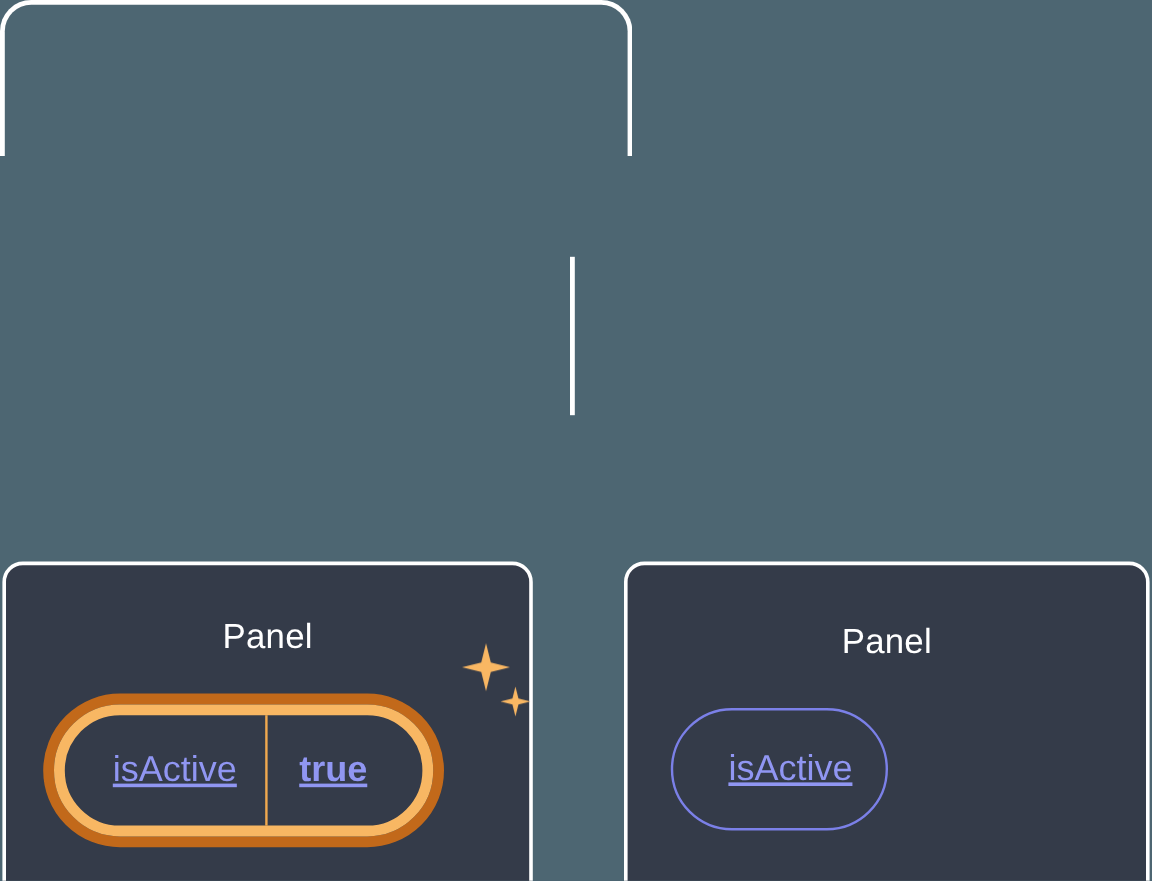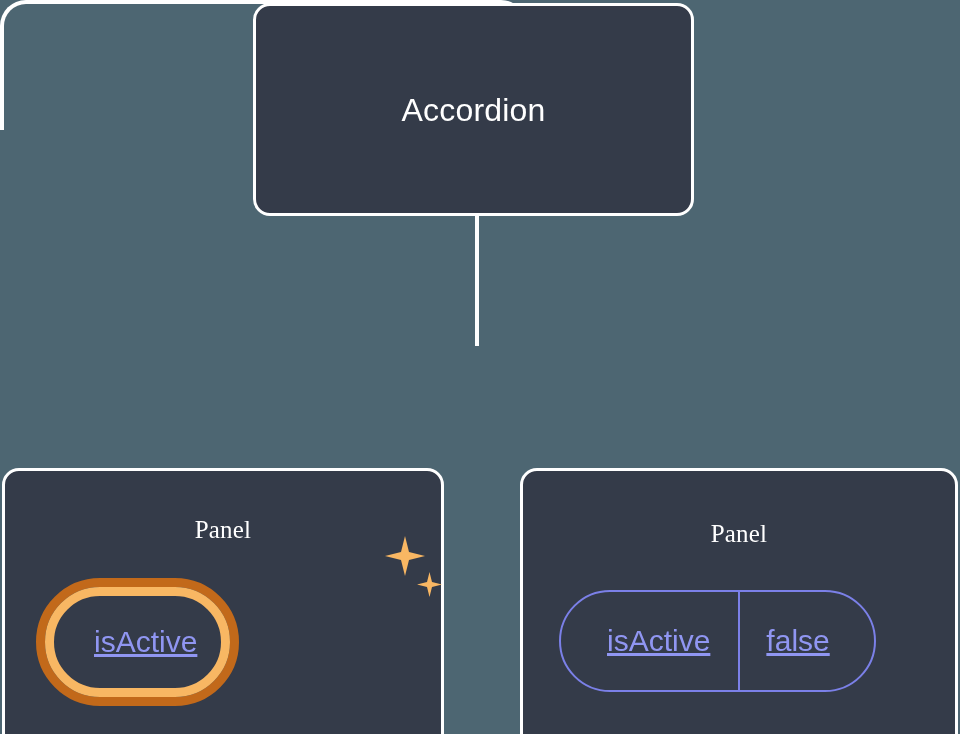--- a/index.html
+++ b/index.html
@@ -63,21 +63,21 @@
   }
   #panel-node-0 {
     left: 2px;
     width: 442px;
   }
   #panel-node-1 {
     left: 520px;
     width: 438px;
     padding-top: 50px;
   }
-  .panel-node .node-title { font-size: 25px; font-family: Liberation Serif, serif; }
+  .panel-node .node-title { font-size: 29px; }
 
   
   .conn {
     position: absolute;
     background: #ffffff;
     z-index: 1;
   }
   
   #conn-stem {
     left: 475px;
@@ -191,45 +191,42 @@
   }
 </style>
 </head>
 <body>
 
 <div id="stage">
 
   <div class="conn" id="conn-stem"></div>
   <div id="conn-bus"></div>
 
-  <div class="node" id="root-node">
-    <span class="node-title">Accordion</span>
-  </div>
 
   <div class="node panel-node" id="panel-node-0">
     <span class="node-title">Panel</span>
 
     <div class="pill-wrap" style="left:31px; top:107px;">
       <div class="pill highlight">
         <div class="pill-inner">
           <span class="pill-key">isActive</span>
+          <span class="pill-val">true</span>
         </div>
       </div>
     </div>
 
     <div class="sparkles" style="left:385px; top:536px; width:70px; height:70px; position:fixed;">
       <span class="sparkle big"></span>
       <span class="sparkle small"></span>
     </div>
   </div>
 
   <div class="node panel-node" id="panel-node-1">
     <span class="node-title">Panel</span>
 
     <div class="pill-wrap" style="left:36px; top:119px;">
       <div class="pill normal">
         <span class="pill-key">isActive</span>
-        <span class="pill-val">false</span>
       </div>
     </div>
   </div>
 
 </div>
 
 </body></html>

